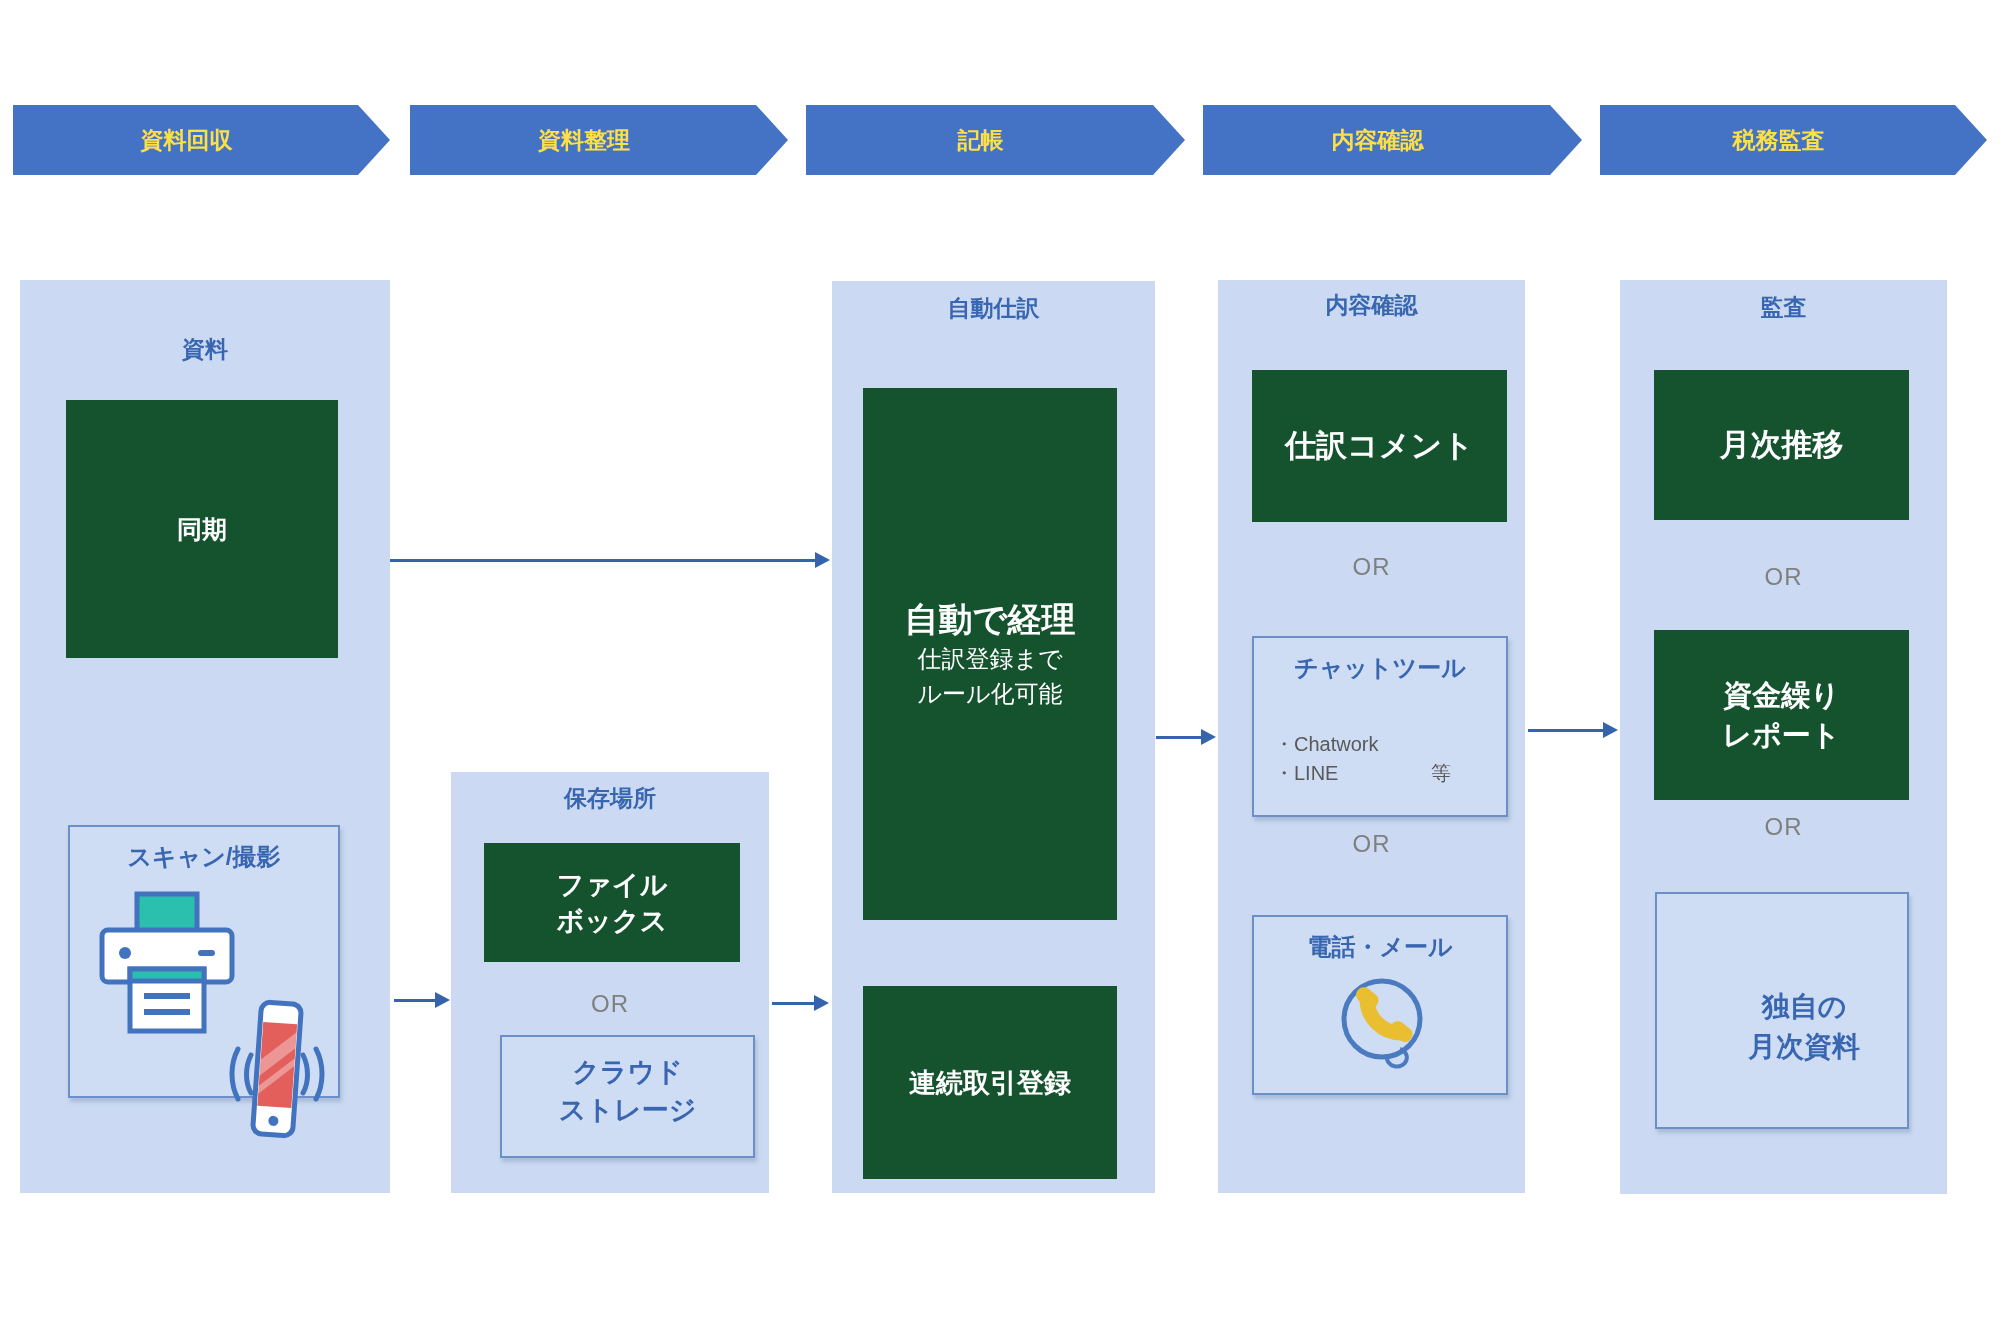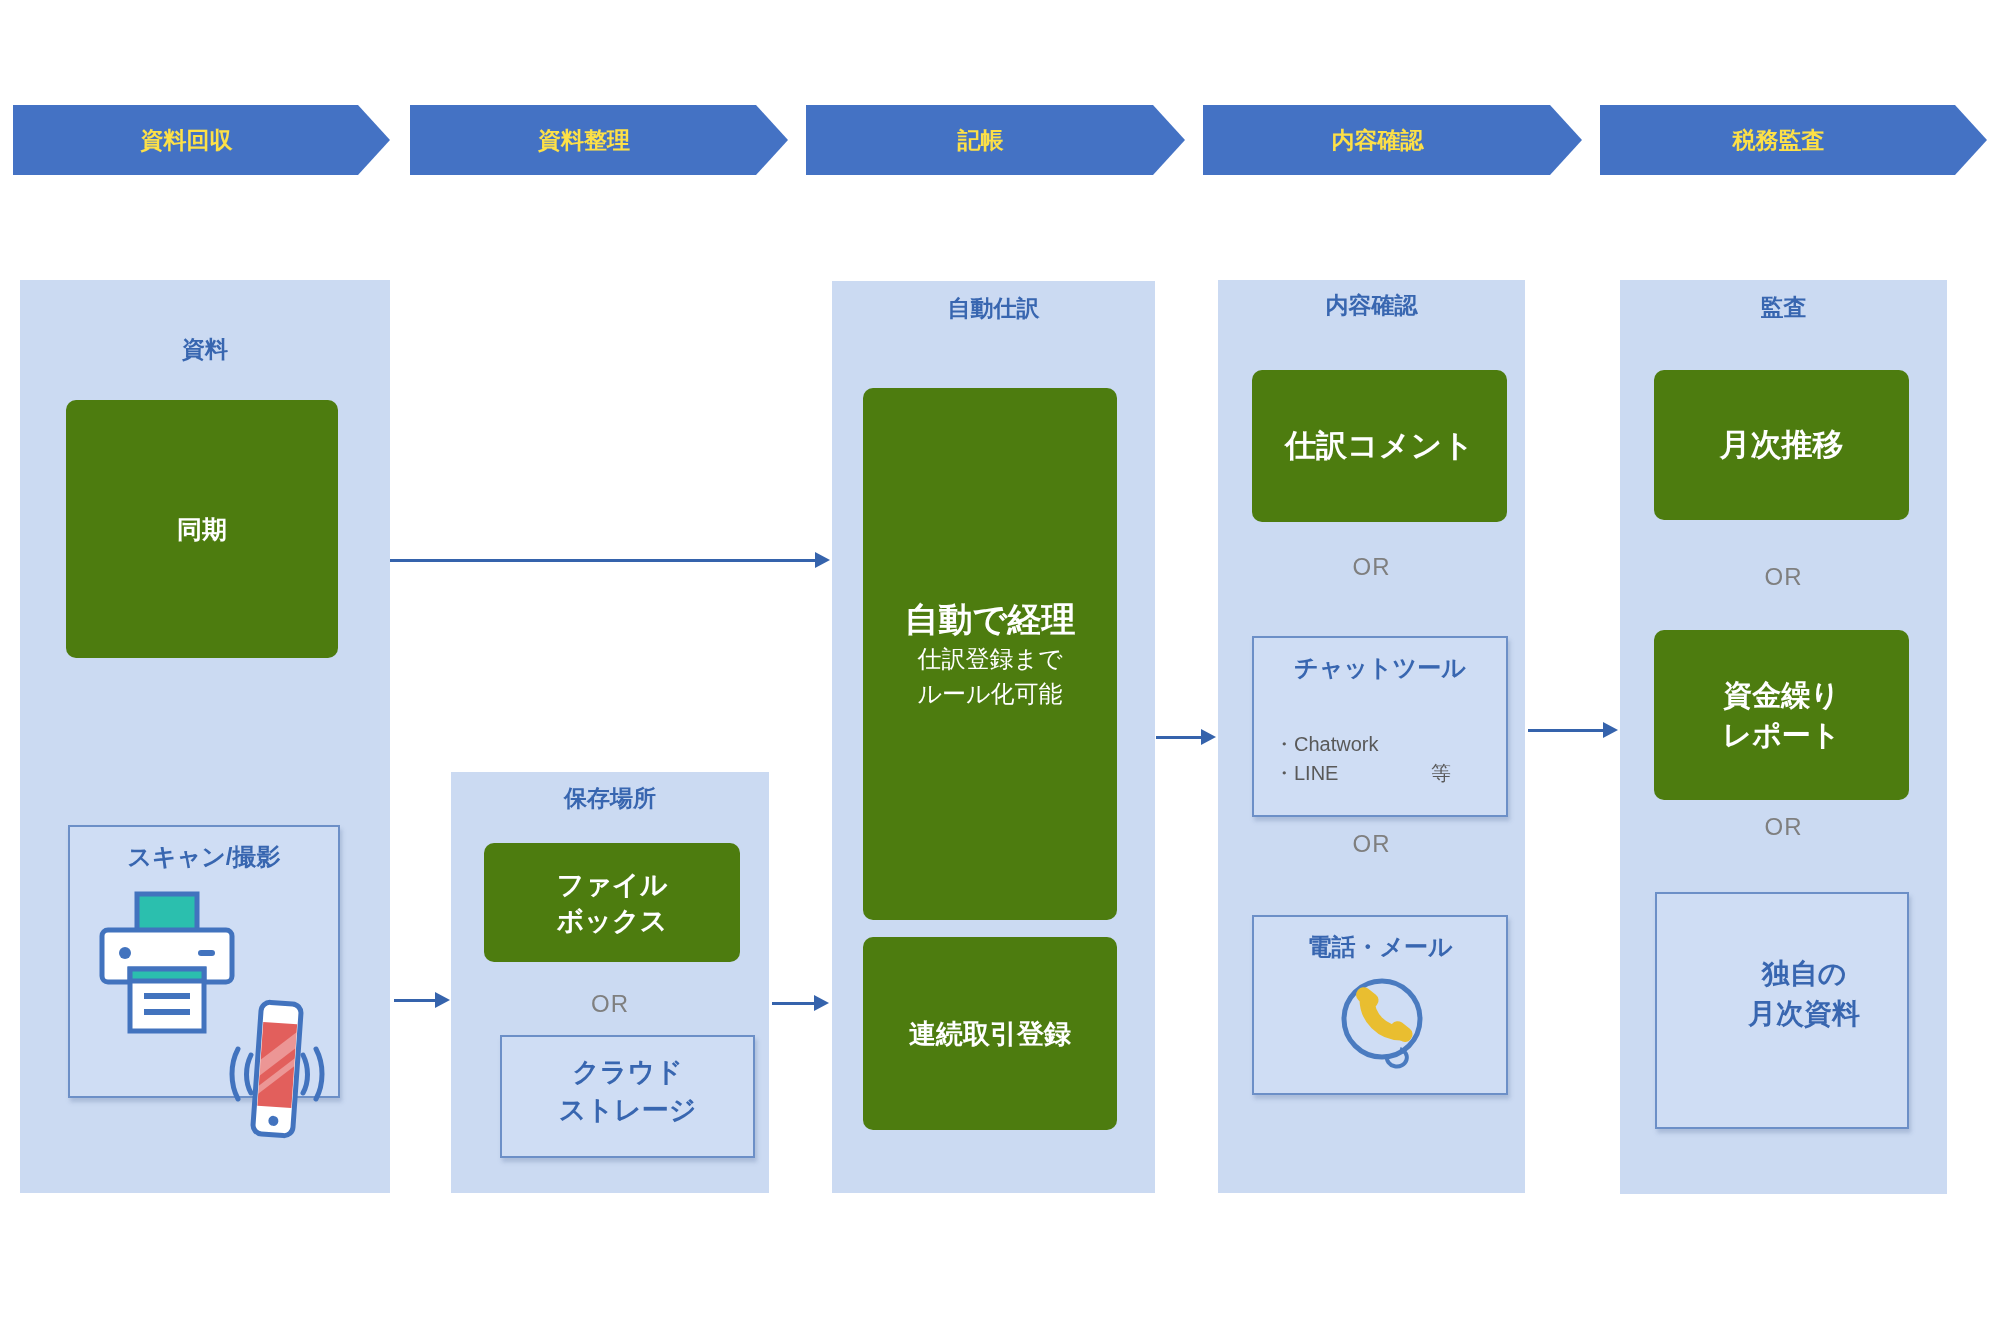--- a/index.html
+++ b/index.html
@@ -11,23 +11,23 @@
            display:flex;align-items:center;justify-content:center;
            font-size:23px;font-weight:bold;padding-right:30px;box-sizing:border-box;
            clip-path:polygon(0 0, calc(100% - 32px) 0, 100% 50%, calc(100% - 32px) 100%, 0 100%);}
 
   
   .col{position:absolute;background:#CBDAF2;}
   .col-header{position:absolute;color:#3866B0;font-weight:bold;font-size:23px;
               text-align:center;line-height:30px;}
 
   
-  .obox{position:absolute;background:#4d7c0f;color:#ffffff;font-weight:bold;
+  .obox{position:absolute;background:#14532d;color:#ffffff;font-weight:bold;
         display:flex;flex-direction:column;align-items:center;justify-content:center;
-        text-align:center;border-radius:10px;}
+        text-align:center;}
 
   
   .bbox{position:absolute;background:#CFDDF4;border:2px solid #6C8FC7;
         box-sizing:border-box;box-shadow:2px 4px 4px rgba(109,131,173,0.35);}
   .bbox-header{color:#3866B0;font-weight:bold;font-size:24px;text-align:center;margin-top:14px;}
   .blue-lines{position:absolute;left:0;right:0;color:#3866B0;font-weight:bold;
               text-align:center;}
 
   .or{position:absolute;color:#7F7F7F;font-size:24px;text-align:center;letter-spacing:1px;}
 
@@ -116,21 +116,21 @@
       <div>クラウド</div>
       <div>ストレージ</div>
     </div>
   </div>
 
   <div class="obox" style="left:863px;top:388px;width:254px;height:532px;">
     <div style="font-size:34px;line-height:44px;">自動で経理</div>
     <div style="font-size:24px;font-weight:normal;line-height:35px;">仕訳登録まで</div>
     <div style="font-size:24px;font-weight:normal;line-height:35px;">ルール化可能</div>
   </div>
-  <div class="obox" style="left:863px;top:937px;width:254px;height:193px;font-size:27px;">
+  <div class="obox" style="left:863px;top:986px;width:254px;height:193px;font-size:27px;">
     <span>連続取引登録</span>
   </div>
 
   <div class="obox" style="left:1252px;top:370px;width:255px;height:152px;font-size:31px;">
     <span>仕訳コメント</span>
   </div>
   <div class="or" style="left:1218px;top:553px;width:307px;">OR</div>
   <div class="bbox" style="left:1252px;top:636px;width:256px;height:181px;">
     <div class="bbox-header">チャットツール</div>
     <div style="position:absolute;left:20px;top:92px;">
@@ -155,21 +155,21 @@
   <div class="obox" style="left:1654px;top:370px;width:255px;height:150px;font-size:31px;">
     <span>月次推移</span>
   </div>
   <div class="or" style="left:1620px;top:563px;width:327px;">OR</div>
   <div class="obox" style="left:1654px;top:630px;width:255px;height:170px;font-size:29px;line-height:40px;">
     <span>資金繰り</span>
     <span>レポート</span>
   </div>
   <div class="or" style="left:1620px;top:813px;width:327px;">OR</div>
   <div class="bbox" style="left:1655px;top:892px;width:254px;height:237px;">
-    <div class="blue-lines" style="top:60px;font-size:28px;line-height:40px;padding-left:44px;">
+    <div class="blue-lines" style="top:93px;font-size:28px;line-height:40px;padding-left:44px;">
       <div>独自の</div>
       <div>月次資料</div>
     </div>
   </div>
 
   <div class="arrow" style="left:390px;top:552px;width:440px;">
     <div class="shaft"></div>
       <div class="head"></div>
   </div>
   <div class="arrow" style="left:394px;top:992px;width:56px;">

